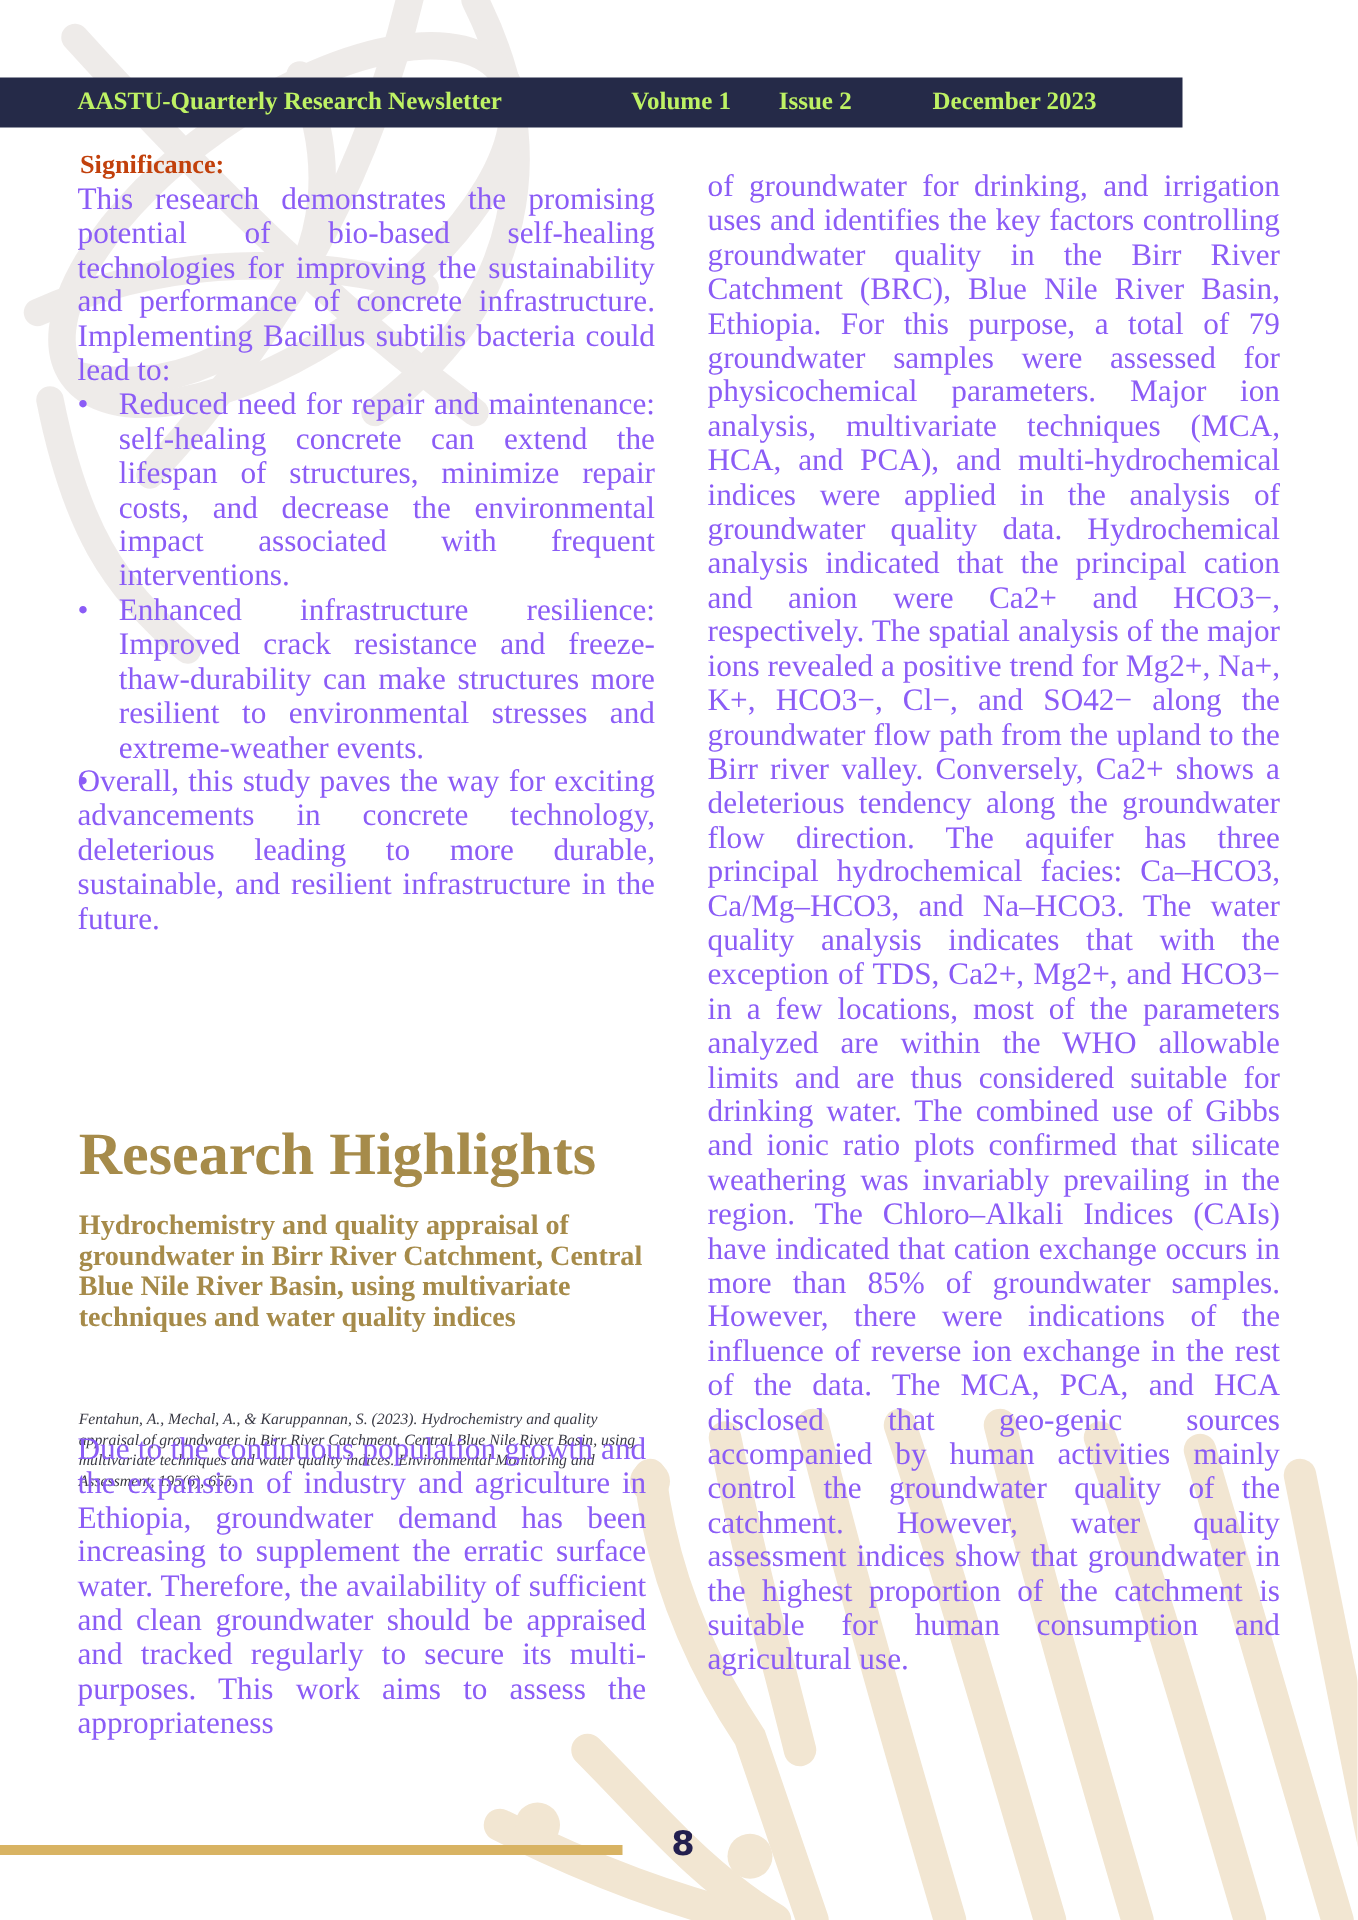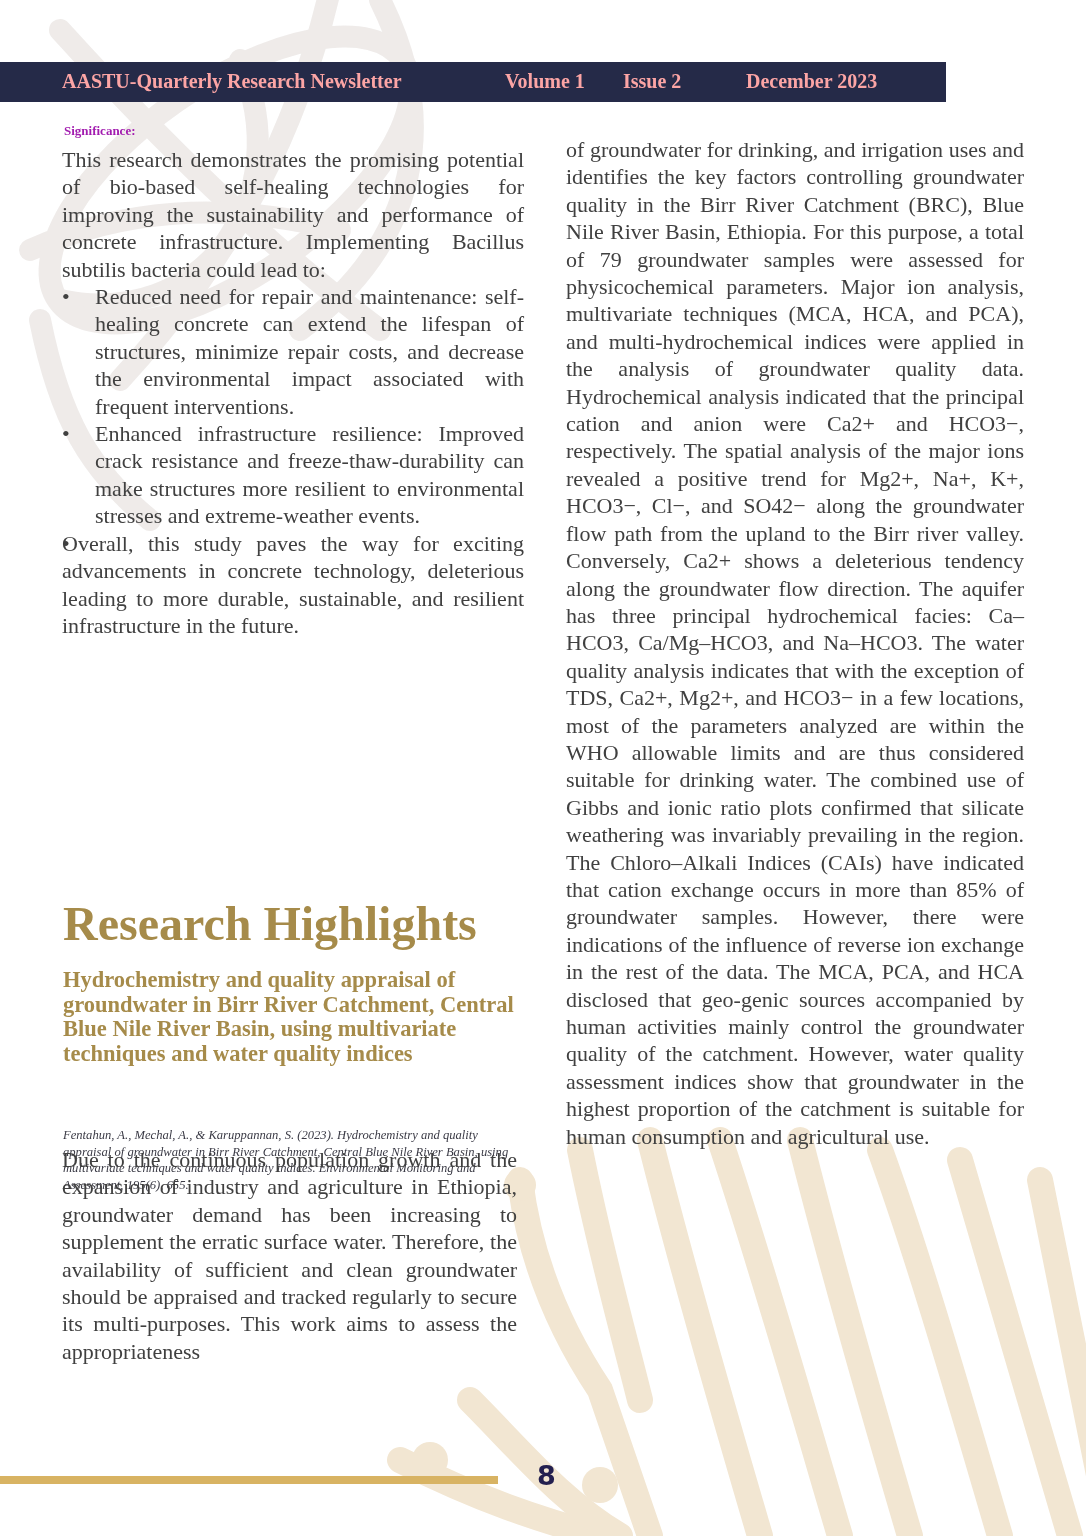--- a/index.html
+++ b/index.html
@@ -6,35 +6,35 @@
   body {
     width: 1086px; height: 1536px; position: relative; overflow: hidden;
     background: #ffffff;
     font-family: "DejaVu Serif", "Liberation Serif", serif;
     color: #2a2a35;
   }
   .bg-deco { position: absolute; left: 0; top: 0; width: 1086px; height: 1536px; z-index: 0; pointer-events: none; }
   .header-bar {
     position: absolute; left: 0; top: 62px; width: 946px; height: 40px;
     background: #252a48; z-index: 2;
-    font-family: "Liberation Serif", serif; font-weight: bold; color: #fca5a5;
+    font-family: "Liberation Serif", serif; font-weight: bold; color: #bef264;
     font-size: 20px;
   }
   .header-bar span { position: absolute; top: 8px; white-space: nowrap; }
   .hb-title { left: 62px; }
   .hb-volume { left: 505px; }
   .hb-issue { left: 623px; text-align: right; }
   .hb-date { left: 746px; }
 
   .col { position: absolute; z-index: 1; text-align: justify; }
   .col-left { left: 62px; top: 118px; width: 462px; }
   .col-right { left: 566px; top: 136px; width: 458px; }
 
-  .body-text { font-family: "Liberation Serif", serif; font-size: 22px; line-height: 27.4px; margin: 0; color: #404040; }
-  .sig-heading { font-family: "Liberation Serif", serif; font-weight: bold; color: #a21caf; font-size: 13px; margin: 0 0 2px 2px; line-height: 26px; }
+  .body-text { font-family: "Liberation Serif", serif; font-size: 25px; line-height: 27.4px; margin: 0; color: #8b5cf6; }
+  .sig-heading { font-family: "Liberation Serif", serif; font-weight: bold; color: #c2410c; font-size: 21px; margin: 0 0 2px 2px; line-height: 26px; }
 
   ul.bullets { list-style: none; margin: 0; padding: 0; }
   ul.bullets li { position: relative; padding-left: 33px; }
   ul.bullets li .bullet { position: absolute; left: 0; top: 0; }
 
   .rh-heading {
     position: absolute; left: 63px; top: 898px; z-index: 1;
     font-family: "Liberation Serif", serif; font-weight: bold;
     font-size: 48px; color: #a68b4a; margin: 0; line-height: 52px; white-space: nowrap;
   }

